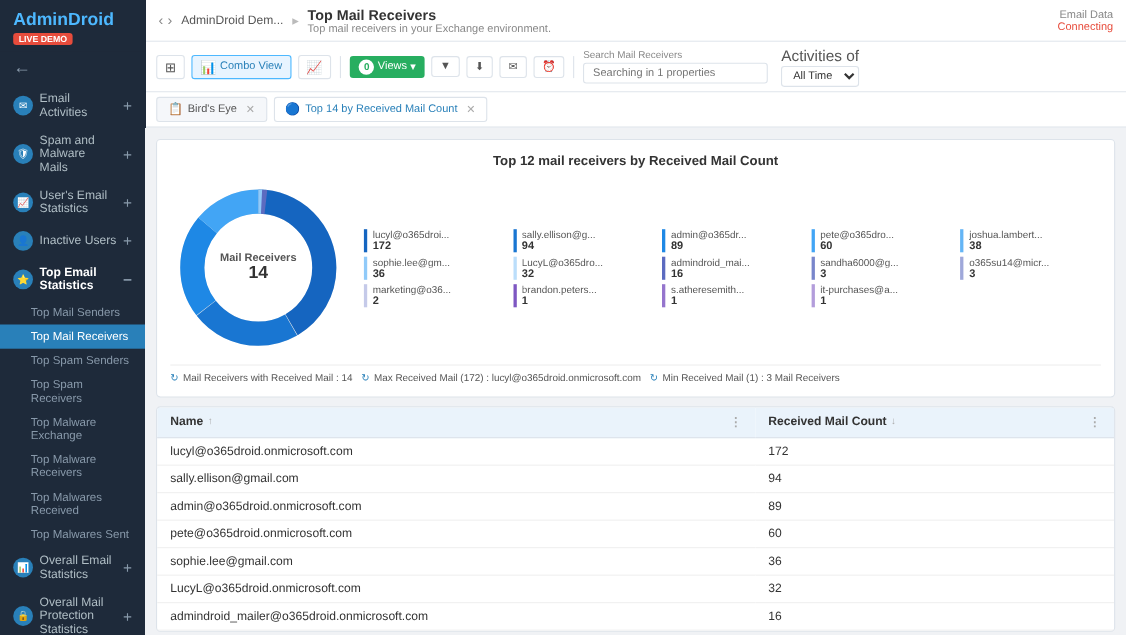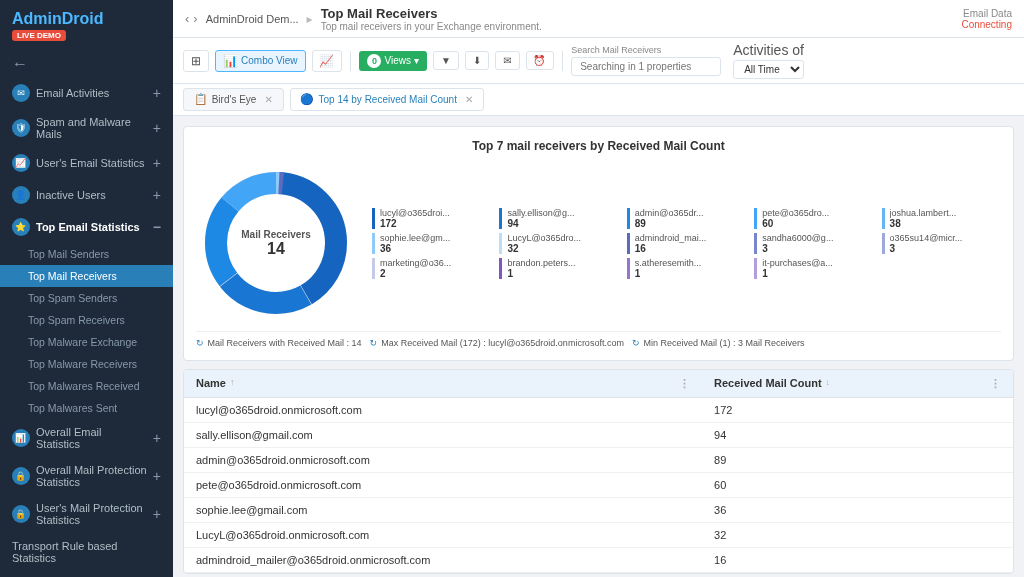--- a/index.html
+++ b/index.html
@@ -1,20 +1,20 @@
 <!DOCTYPE html>
 <html><head>
   <meta charset="utf-8">
   <style>
     * { box-sizing: border-box; margin: 0; padding: 0; }
     body { font-family: 'Segoe UI', Arial, sans-serif; font-size: 12px; background: #f0f2f5; display: flex; height: 577px; overflow: hidden; }
 
     
     .sidebar {
-      width: 173px;
+      width: 132px;
       background: #1e2a3a;
       color: #cdd6e0;
       display: flex;
       flex-direction: column;
       flex-shrink: 0;
       height: 577px;
       overflow-y: auto;
     }
     .sidebar-logo {
       background: #1e2a3a;
@@ -124,21 +124,21 @@
     .toolbar-icon { font-size: 12px; }
     .toolbar-sep { width: 1px; height: 20px; background: #dde3ea; margin: 0 2px; }
     .views-btn {
       background: #27ae60; color: #fff; border: none;
       border-radius: 3px; padding: 3px 8px; font-size: 10px; cursor: pointer;
       display: flex; align-items: center; gap: 3px;
     }
     .search-box {
       border: 1px solid #dde3ea; border-radius: 3px;
       padding: 3px 8px; font-size: 10px; color: #aaa;
-      width: 150px; background: #fff;
+      width: 168px; background: #fff;
       margin-left: auto;
     }
     .activities-label { font-size: 14px; color: #555; }
     .activities-select {
       border: 1px solid #dde3ea; border-radius: 3px;
       padding: 2px 6px; font-size: 10px; color: #333; background: #fff; cursor: pointer;
     }
 
     
     .tab-strip {
@@ -426,21 +426,21 @@
     <div class="tab-item active">
       <span class="tab-icon" style="color:#f39c12">🔵</span>
       <span>Top 14 by Received Mail Count</span>
       <span class="tab-close">✕</span>
     </div>
   </div>
 
   <div class="content">
 
     <div class="chart-section">
-      <div class="chart-title">Top 7 mail receivers by Received Mail Count</div>
+      <div class="chart-title">Top 12 mail receivers by Received Mail Count</div>
 
       <div class="chart-area">
 
         <div class="donut-container">
           <svg width="160" height="160" viewBox="0 0 160 160">
 
             <circle cx="80" cy="80" r="60" fill="none" stroke="#e8e8e8" stroke-width="22"></circle>
 
             <circle cx="80" cy="80" r="60" fill="none" stroke="#1565c0" stroke-width="22" stroke-dasharray="156.5 260.3" stroke-dashoffset="0" transform="rotate(-90 80 80)"></circle>
 

